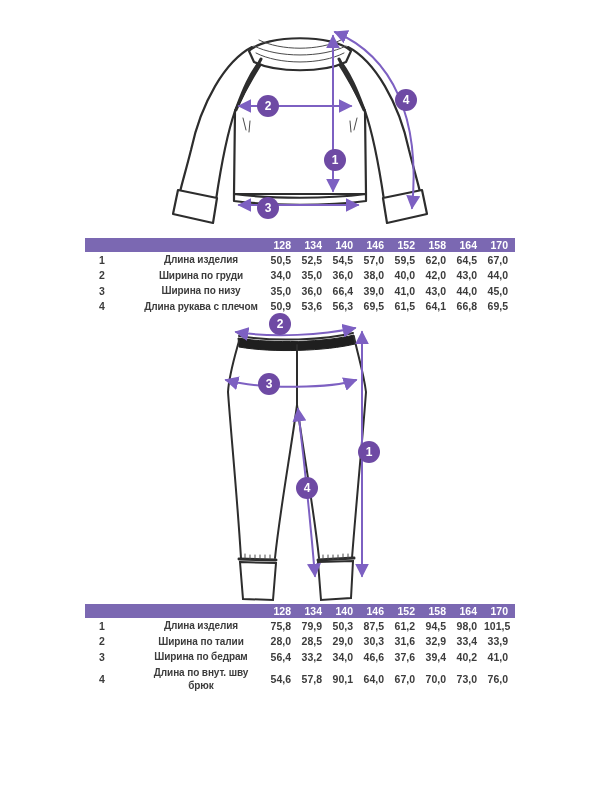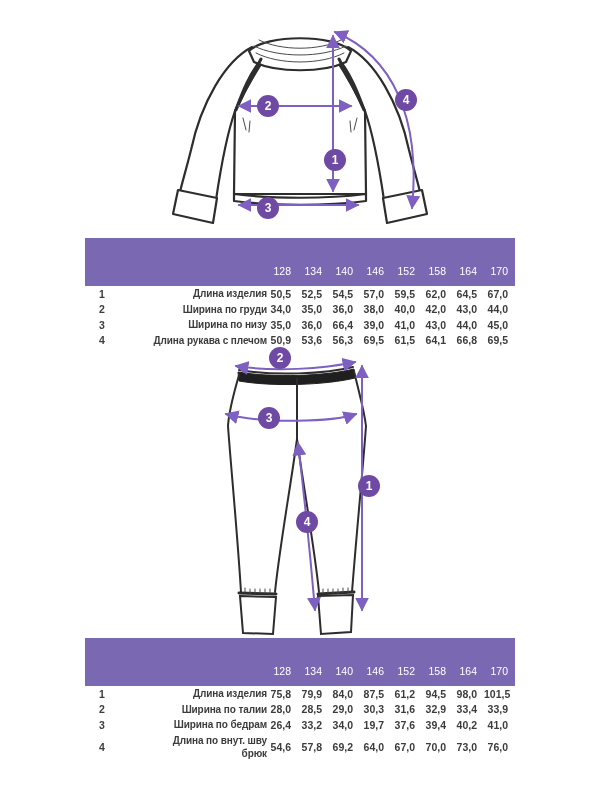--- a/index.html
+++ b/index.html
@@ -32,29 +32,29 @@
   .badge{fill:#6e4aa4;}
   .badge-num{
     fill:#ffffff;font-family:"Liberation Sans",sans-serif;font-size:12px;font-weight:bold;
     text-anchor:middle;
   }
   
   table.sizes{
     width:430px;margin:4px 0 0 85px;border-collapse:collapse;table-layout:fixed;
   }
   table.sizes th{
-    background:#7b68b2;color:#ffffff;font-size:10.5px;font-weight:normal;
-    height:31px;padding:17px 7px 0 0;text-align:right;
+    background:#7b68b2;color:#ffffff;font-size:10.5px;font-weight:bold;
+    height:14px;padding:0 7px 0 0;text-align:right;
   }
   table.sizes td{
     color:#3c3c3c;font-size:10.5px;font-weight:bold;
     padding:1px 7px 1px 0;text-align:right;vertical-align:middle;height:13.5px;
   }
   table.sizes td.num{text-align:center;padding:1px 0;}
-  table.sizes td.lbl{text-align:right;padding:1px 0 1px 16px;font-size:10px;letter-spacing:-0.1px;}
+  table.sizes td.lbl{text-align:center;padding:1px 0 1px 16px;font-size:10px;letter-spacing:-0.1px;}
   table.sizes td.lbl div{white-space:pre-line;line-height:1.3;}
   table.pants-table{margin-top:2px;}
 </style>
 </head>
 <body>
 
 <div class="page">
 
 
   <svg class="diagram sweater" width="290" height="222" viewBox="0 0 290 222">
@@ -263,21 +263,21 @@
         </tr>
       </thead>
       <tbody>
         <tr>
           <td class="num">1</td>
           <td class="lbl">
             <div>Длина изделия</div>
           </td>
           <td class="val">75,8</td>
           <td class="val">79,9</td>
-          <td class="val">84,0</td>
+          <td class="val">50,3</td>
           <td class="val">87,5</td>
           <td class="val">61,2</td>
           <td class="val">94,5</td>
           <td class="val">98,0</td>
           <td class="val">101,5</td>
         </tr>
         <tr>
           <td class="num">2</td>
           <td class="lbl">
             <div>Ширина по талии</div>
@@ -289,38 +289,38 @@
           <td class="val">31,6</td>
           <td class="val">32,9</td>
           <td class="val">33,4</td>
           <td class="val">33,9</td>
         </tr>
         <tr>
           <td class="num">3</td>
           <td class="lbl">
             <div>Ширина по бедрам</div>
           </td>
-          <td class="val">26,4</td>
+          <td class="val">56,4</td>
           <td class="val">33,2</td>
           <td class="val">34,0</td>
-          <td class="val">19,7</td>
+          <td class="val">46,6</td>
           <td class="val">37,6</td>
           <td class="val">39,4</td>
           <td class="val">40,2</td>
           <td class="val">41,0</td>
         </tr>
         <tr>
           <td class="num">4</td>
           <td class="lbl">
             <div>Длина по внут. шву
 брюк</div>
           </td>
           <td class="val">54,6</td>
           <td class="val">57,8</td>
-          <td class="val">69,2</td>
+          <td class="val">90,1</td>
           <td class="val">64,0</td>
           <td class="val">67,0</td>
           <td class="val">70,0</td>
           <td class="val">73,0</td>
           <td class="val">76,0</td>
         </tr>
       </tbody>
     </table>
 
 </div>

